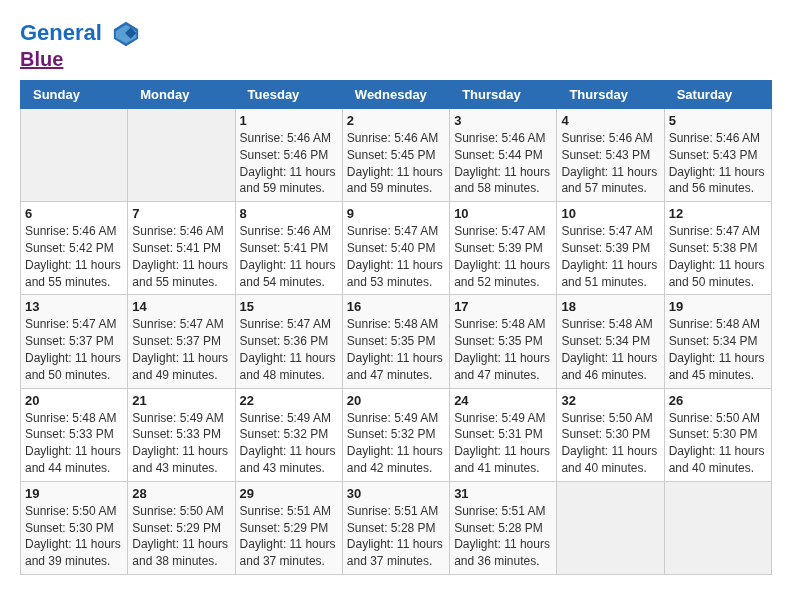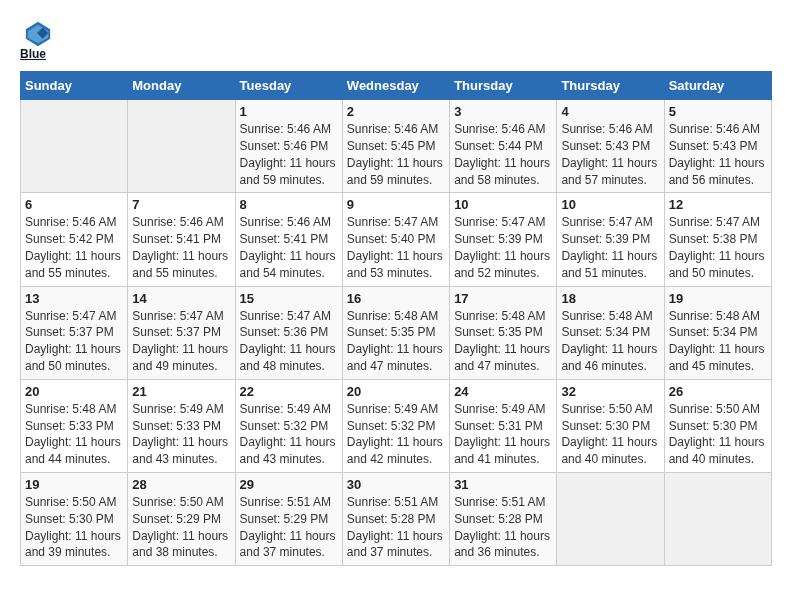--- a/index.html
+++ b/index.html
@@ -47,21 +47,21 @@
       color: #555;
     }
     table {
       width: 100%;
       border-collapse: collapse;
       font-size: 11px;
     }
     thead tr th {
       background: #2a6db5;
       color: #fff;
-      padding: 6px 4px;
+      padding: 6px 12px;
       text-align: left;
       font-size: 13px;
       font-weight: bold;
       border: 1px solid #2a6db5;
     }
     tbody tr td {
       border: 1px solid #ccc;
       vertical-align: top;
       padding: 4px 4px;
       width: 107px;
@@ -90,27 +90,28 @@
       background: #f0f0f0 !important;
     }
   </style>
 </head>
 <body>
 
 <div class="header">
   <div class="logo">
     <div>
       <div class="logo-text">
+        <span>General</span>
         <svg class="logo-icon" viewBox="0 0 30 30" style="display:inline-block;vertical-align:middle;">
           <polygon points="15,2 28,10 28,20 15,28 2,20 2,10" fill="#2a6db5"></polygon>
           <polygon points="15,5 26,12 26,19 15,25 4,19 4,12" fill="#5a9fd4"></polygon>
           <polygon points="20,8 26,14 20,20 14,14" fill="#1a5a9a"></polygon>
         </svg>
       </div>
-      <div class="logo-text" style="color:#0f172a;font-size:12px;text-decoration:underline;">Blue</div>
+      <div class="logo-text" style="color:#701a75;font-size:20px;text-decoration:underline;">Blue</div>
     </div>
   </div>
   <div class="title-block">
     <div class="month-title"></div>
     <div class="location"></div>
   </div>
 </div>
 
 <table>
   <thead>

